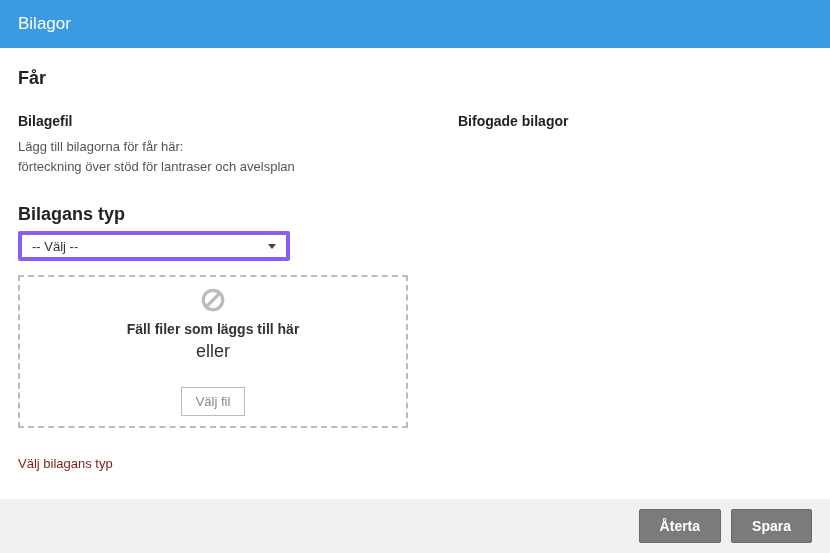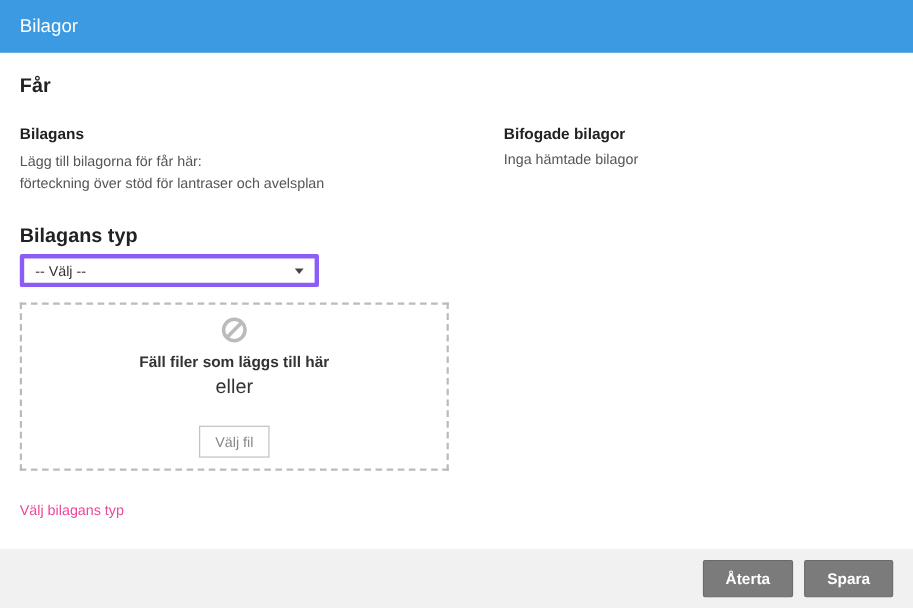--- a/index.html
+++ b/index.html
@@ -14,39 +14,39 @@
   .help-text { color: #555; line-height: 1.5; font-size: 13px; }
   .field-label { font-weight: bold; color: #222; font-size: 18px; margin-top: 28px; margin-bottom: 6px; }
   .select-wrap { position: relative; width: 272px; }
   .select-box { width: 100%; height: 30px; border: 4px solid #8b5cf6; border-radius: 2px; background: #fff; display: flex; align-items: center; padding: 0 10px; cursor: pointer; justify-content: space-between; font-size: 13px; color: #333; }
   .select-box .caret { width: 0; height: 0; border-left: 4px solid transparent; border-right: 4px solid transparent; border-top: 5px solid #444; }
   .dropzone { margin-top: 14px; width: 390px; height: 153px; border: 2px dashed #bbb; display: flex; flex-direction: column; align-items: center; justify-content: center; gap: 8px; }
   .no-icon { width: 26px; height: 26px; }
   .dz-title { font-weight: bold; color: #333; font-size: 14px; text-align: center; }
   .dz-sub { color: #333; font-size: 18px; text-align: right; margin-top: -4px; }
   .choose-btn { margin-top: 17px; border: 1px solid #bbb; background: #fff; color: #888; padding: 6px 14px; font-size: 13px; cursor: pointer; }
-  .hint-text { margin-top: 28px; color: #ec4899; font-size: 13px; }
+  .hint-text { margin-top: 28px; color: #7f1d1d; font-size: 13px; }
   .footer-bar { position: absolute; left: 0; right: 0; bottom: 0; background: #f1f1f1; height: 54px; display: flex; align-items: center; justify-content: flex-end; padding: 0 18px; gap: 10px; }
   .btn-gray { background: #7b7b7b; color: #fff; border: 1px solid #6a6a6a; padding: 8px 20px; font-size: 14px; font-weight: bold; cursor: pointer; border-radius: 2px; }
   .right-text { color: #555; font-size: 13px; }
 </style>
 </head>
 <body>
 
 <div class="header-bar">
   <span>Bilagor</span>
 </div>
 
 <div class="content">
   <div class="section-title">Får</div>
 
   <div class="columns">
 
     <div class="left-col">
-      <div class="label-strong">Bilagans</div>
+      <div class="label-strong">Bilagefil</div>
       <div class="help-text">
         <span>Lägg till bilagorna för får här:</span><br>
         <span>förteckning över stöd för lantraser och avelsplan</span>
       </div>
 
       <div class="field-label">Bilagans typ</div>
       <div class="select-wrap">
         <div class="select-box">
           <span>-- Välj --</span>
           <span class="caret"></span>
@@ -61,21 +61,20 @@
         <div class="dz-title">Fäll filer som läggs till här</div>
         <div class="dz-sub">eller</div>
         <button class="choose-btn">Välj fil</button>
       </div>
 
       <div class="hint-text">Välj bilagans typ</div>
     </div>
 
     <div class="right-col">
       <div class="label-strong">Bifogade bilagor</div>
-      <div class="right-text" style="margin-top:8px;">Inga hämtade bilagor</div>
     </div>
 
   </div>
 </div>
 
 <div class="footer-bar">
   <button class="btn-gray">Återta</button>
   <button class="btn-gray">Spara</button>
 </div>
 

